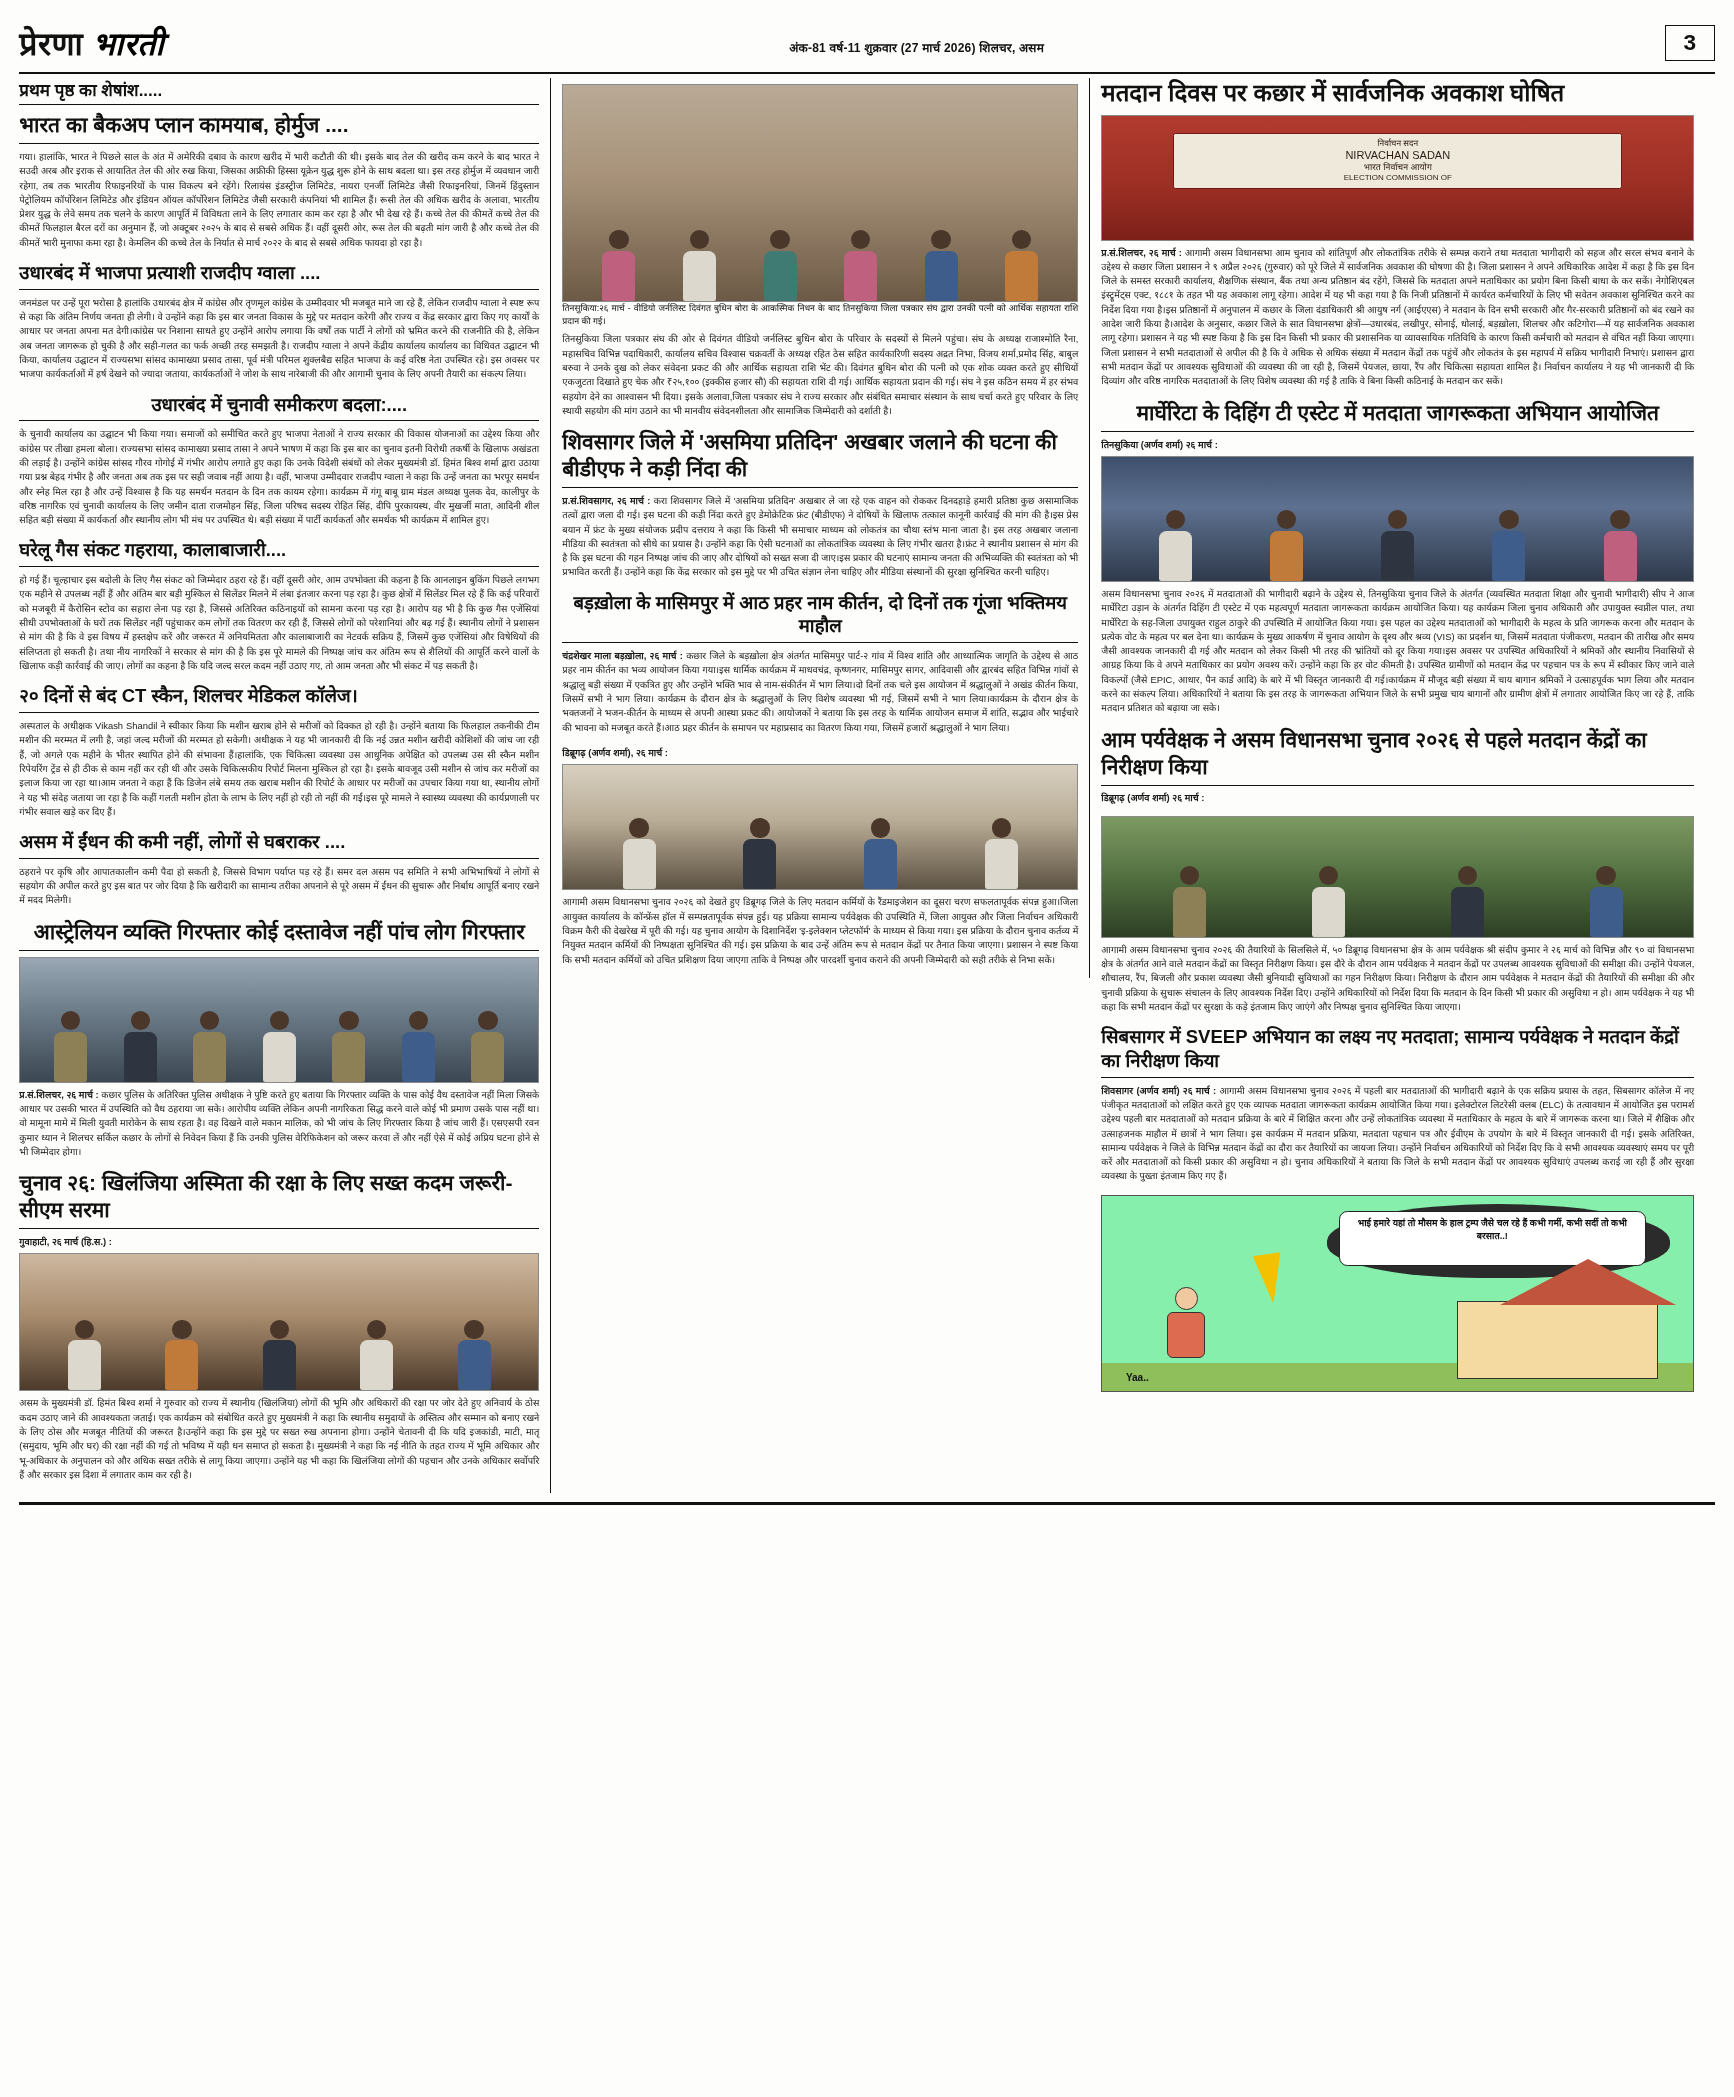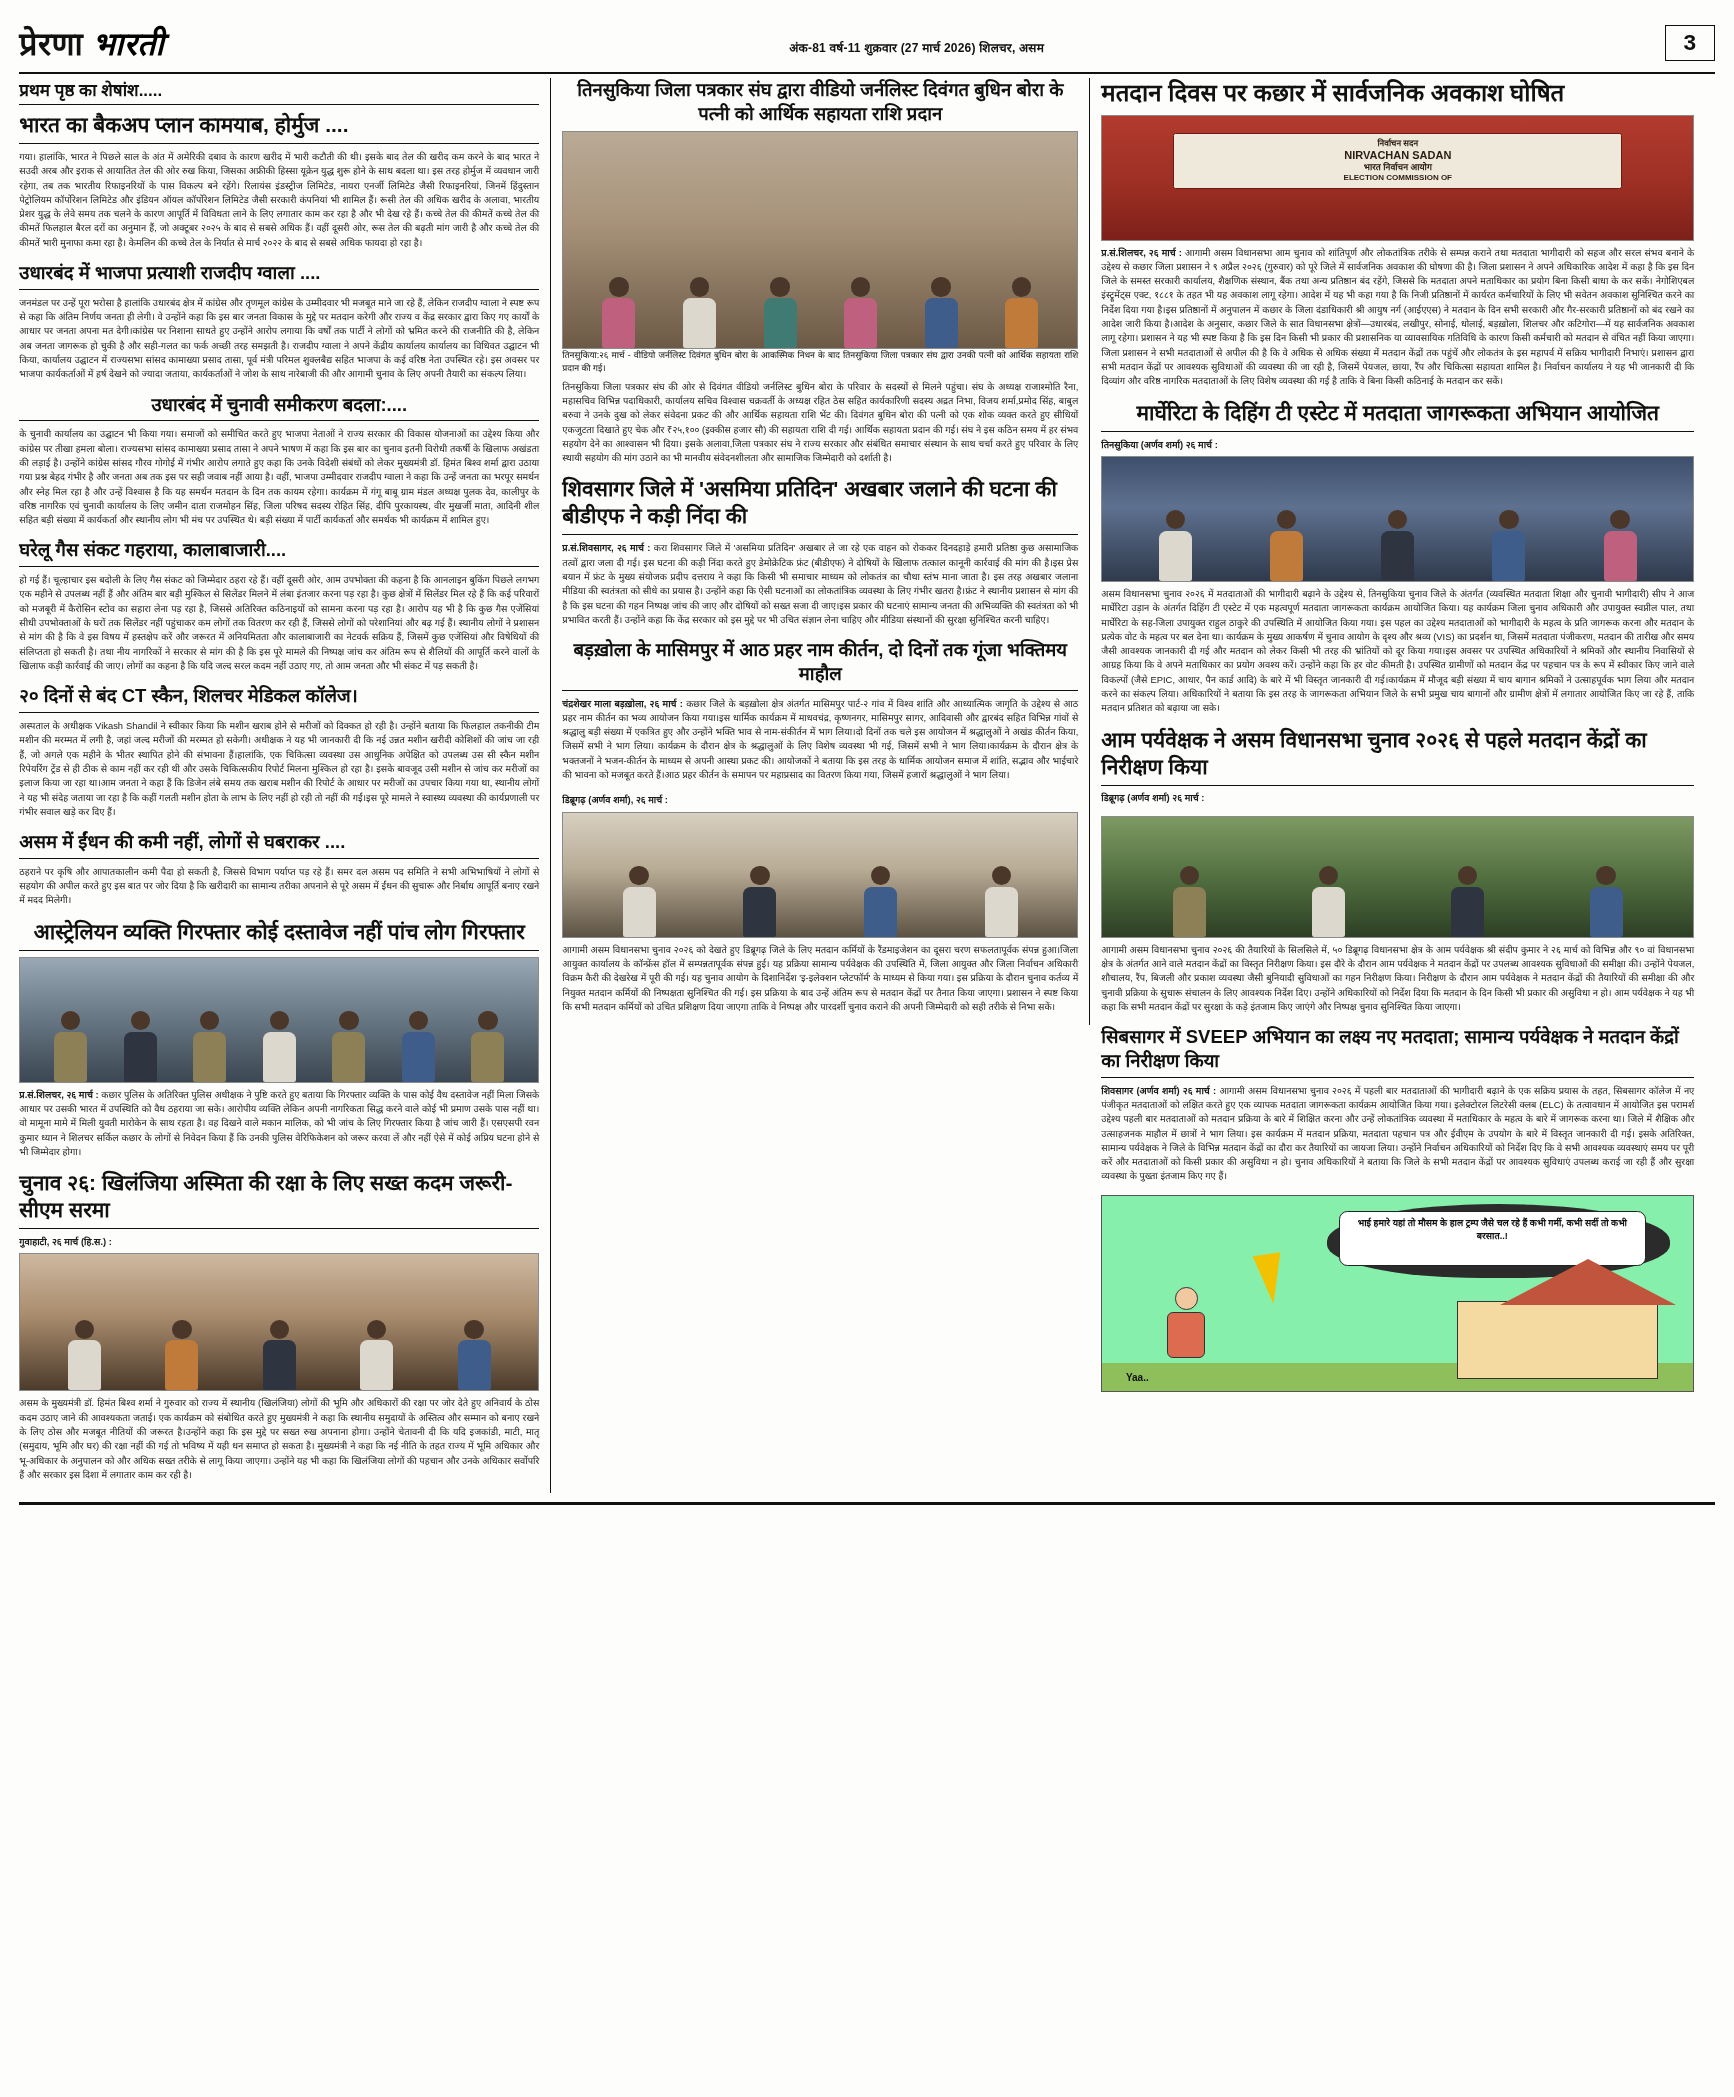--- a/index.html
+++ b/index.html
@@ -135,21 +135,21 @@
   }
   .ph-sign .signboard {
     position: absolute;
     left: 12%; right: 12%; top: 14%;
     background: #efe9dc;
     border: 1.7px solid #6d1a14;
     border-radius: 2.5px;
     padding: 4.2px 2.5px;
     text-align: center;
     color: #2b1c14;
-    font-weight: bold;
+    font-weight: normal;
     line-height: 1.25;
   }
   .ph-sign .signboard .l1 { font-size: 8.4px; }
   .ph-sign .signboard .l2 { font-size: 11px; }
   .ph-sign .signboard .l3 { font-size: 8.8px; }
   .ph-sign .signboard .l4 { font-size: 8px; }
   .figrow {
     position: absolute;
     left: 0; right: 0; bottom: 0;
     height: 56%;
@@ -371,21 +371,20 @@
         </div>
         <div class="body-text">असम के मुख्यमंत्री डॉ. हिमंत बिश्व शर्मा ने गुरुवार को राज्य में स्थानीय (खिलंजिया) लोगों की भूमि और अधिकारों की रक्षा पर जोर देते हुए अनिवार्य के ठोस कदम उठाए जाने की आवश्यकता जताई।
 एक कार्यक्रम को संबोधित करते हुए मुख्यमंत्री ने कहा कि स्थानीय समुदायों के अस्तित्व और सम्मान को बनाए रखने के लिए ठोस और मजबूत नीतियों की जरूरत है।उन्होंने कहा कि इस मुद्दे पर सख्त रुख अपनाना होगा। उन्होंने चेतावनी दी कि यदि इजकांडी, माटी, मातृ (समुदाय, भूमि और घर) की रक्षा नहीं की गई तो भविष्य में यही धन समाप्त हो सकता है। मुख्यमंत्री ने कहा कि नई नीति के तहत राज्य में भूमि अधिकार और भू-अधिकार के अनुपालन को और अधिक सख्त तरीके से लागू किया जाएगा। उन्होंने यह भी कहा कि खिलंजिया लोगों की पहचान और उनके अधिकार सर्वोपरि हैं और सरकार इस दिशा में लगातार काम कर रही है।</div>
       </div>
 
     </div>
 
     <div class="col col2">
 
       <div class="sec">
-        <h2 class="hl h3 center no-rule">तिनसुकिया जिला पत्रकार संघ द्वारा वीडियो जर्नलिस्ट दिवंगत बुधिन बोरा के पत्नी को आर्थिक सहायता राशि प्रदान</h2>
         <div class="photo ph-people" style="height:218px;margin:5.9px 0 0 0;">
           <div class="figrow">
             <div class="fig">
                 <div class="head"></div>
                 <div class="torso t-pink"></div>
               </div>
             <div class="fig">
                 <div class="head"></div>
                 <div class="torso t-white"></div>
               </div>

